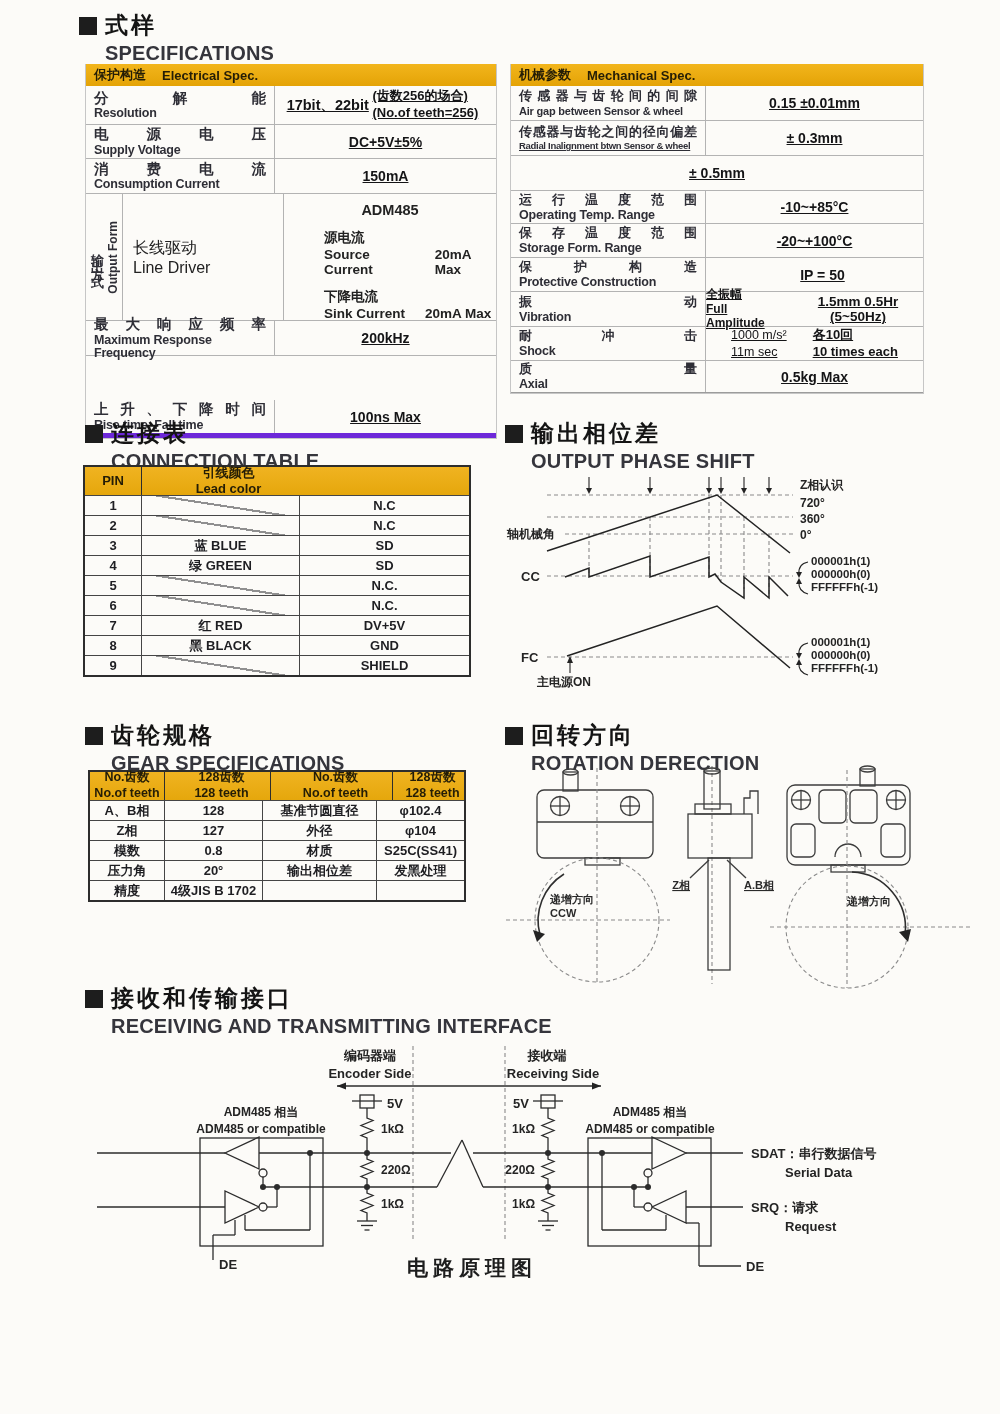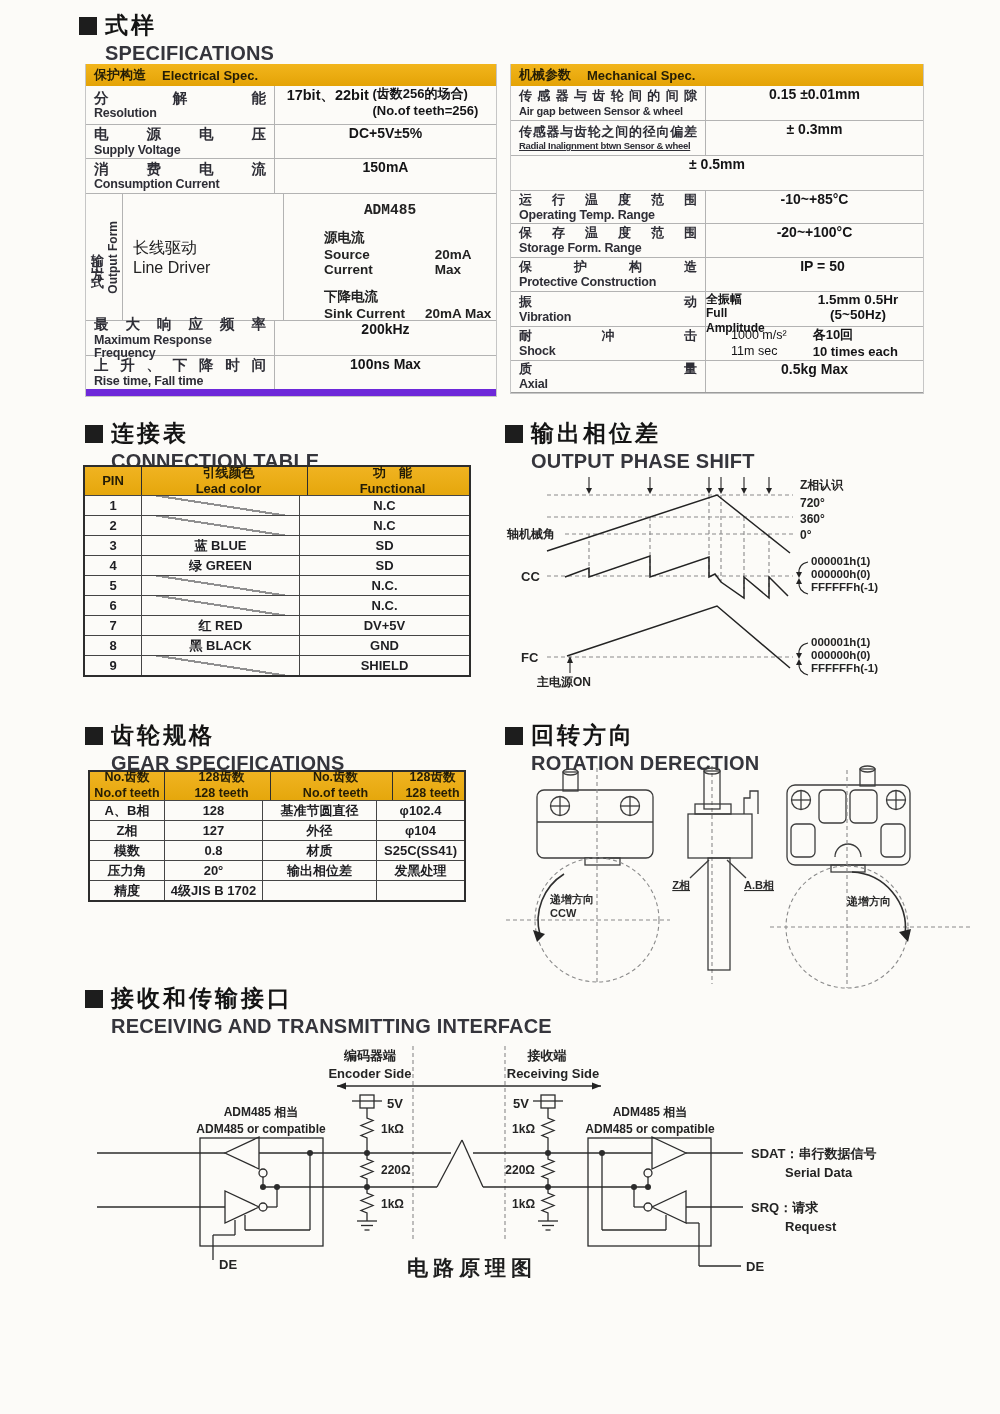--- a/index.html
+++ b/index.html
@@ -19,32 +19,32 @@
   .gold-hdr{height:22px;background:linear-gradient(180deg,#f2b51c,#e4a306);display:flex;align-items:center;
             padding-left:8px;gap:16px;font-weight:bold;font-size:13px;color:#241d06;}
   .e-row{display:flex;border-bottom:1px solid #b3b3b3;align-items:stretch;}
   .lab{width:172px;padding:3px 8px 2px 8px;border-right:1px solid #b3b3b3;display:flex;flex-direction:column;justify-content:center;}
   .mech .lab{width:178px;}
   .lab .zh{font-size:14.5px;font-weight:bold;color:#2e2e36;text-align:justify;text-align-last:justify;line-height:1.15;}
   .mech .lab .zh{font-size:13px;}
   .lab .en{font-size:12.5px;font-weight:bold;color:#2e2e36;margin-top:1px;letter-spacing:-0.2px;line-height:1.1;}
   .lab .en.sz11{font-size:11px;}
   .lab .en.sz9{font-size:9.5px;letter-spacing:-0.3px;text-decoration:underline;}
-  .val{flex:1;display:flex;justify-content:center;font-size:14px;font-weight:bold;color:#141416;text-align:center;}
+  .val{flex:1;display:flex;align-items:center;justify-content:center;font-size:14px;font-weight:bold;color:#141416;text-align:center;text-decoration:underline;}
   
   .res-val{justify-content:flex-start;padding-left:8px;}
   .res-main{width:42%;text-align:center;font-size:14.5px;}
   .res-note{font-size:13px;text-align:left;line-height:1.3;}
   
   .of-side{width:36px;border-right:1px solid #b3b3b3;display:flex;justify-content:center;align-items:center;}
   .v-zh{writing-mode:vertical-lr;text-orientation:upright;font-size:13px;font-weight:bold;letter-spacing:7px;color:#2e2e36;}
   .v-en{writing-mode:vertical-rl;transform:rotate(180deg);font-size:12px;font-weight:bold;color:#2e2e36;}
   .of-sub{width:140px;border-right:1px solid #b3b3b3;display:flex;flex-direction:column;justify-content:center;padding:0 10px;}
   .of-val{flex:1;display:flex;flex-direction:column;padding:8px 0 6px 0;}
-  .chip{text-align:center;font-size:14.5px;font-weight:bold;font-family:Liberation Mono, monospace;}
+  .chip{text-align:center;font-size:14.5px;font-weight:bold;}
   .cur{margin-top:11px;padding-left:40px;font-size:13.5px;font-weight:bold;text-align:left;}
   .cur .line2{display:flex;gap:20px;}
   
   .vib{gap:10px;}
   .vib-l{font-size:12px;font-weight:bold;text-align:left;line-height:1.2;}
   .vib-r{font-size:13.5px;font-weight:bold;}
   .shock{gap:26px;}
   .sh-l{font-size:12.5px;font-weight:normal;line-height:1.3;text-align:left;}
   .sh-r{font-size:13px;font-weight:bold;text-align:left;line-height:1.3;}
 
@@ -152,21 +152,21 @@
         </div>
       </div>
     </div>
     <div class="e-row" style="height:34px;">
       <div class="lab">
         <div class="zh">最大响应频率</div>
         <div class="en">Maximum Response Frequency</div>
       </div>
       <div class="val">200kHz</div>
     </div>
-    <div class="e-row" style="height:33px;border-bottom:7px solid #6d28d9;">
+    <div class="e-row" style="height:33px;border-bottom:5px solid #6d28d9;margin-top:44px;">
       <div class="lab">
         <div class="zh">上升、下降时间</div>
         <div class="en">Rise time, Fall time</div>
       </div>
       <div class="val">100ns Max</div>
     </div>
   </div>
 
   <div class="tbl mech" style="left:510px;top:64px;width:412px;">
     <div class="gold-hdr">
@@ -258,24 +258,20 @@
   </div>
 
   <div class="dark-tbl" style="left:83px;top:465px;width:384px;">
     <div class="d-hdr">
       <div class="cw0">
           <span>PIN</span>
         </div>
       <div class="cw1">
         <span>引线颜色</span>
           <span>Lead color</span>
-      </div>
-      <div class="cw2">
-        <span>功　能</span>
-          <span>Functional</span>
       </div>
     </div>
     <div class="d-row">
         <div class="cw0">1</div>
         <div class="cw1 diag"></div>
         <div class="cw2">N.C</div>
       </div>
     <div class="d-row">
         <div class="cw0">2</div>
         <div class="cw1 diag"></div>

